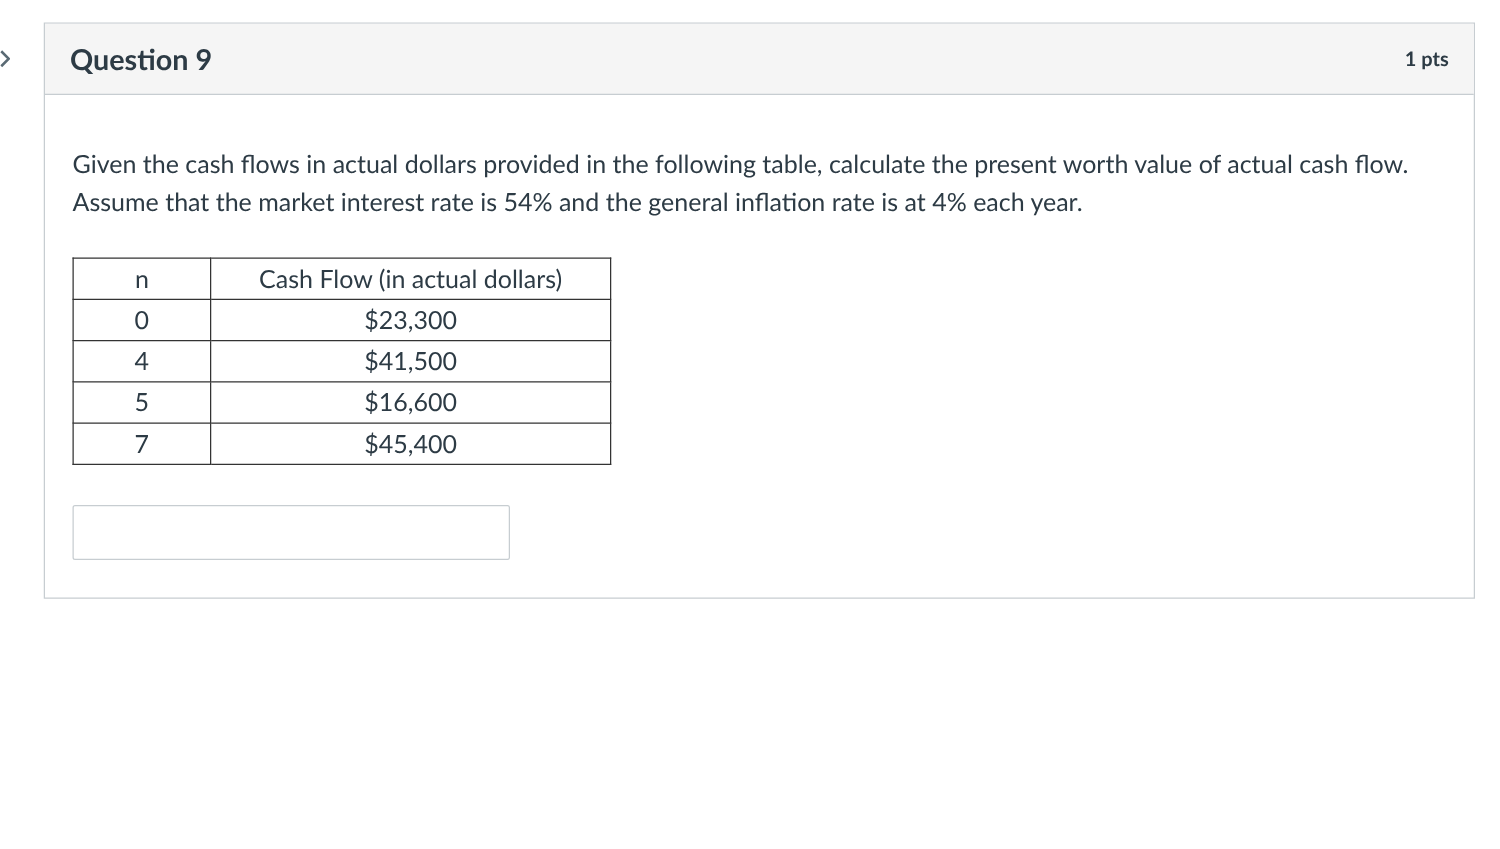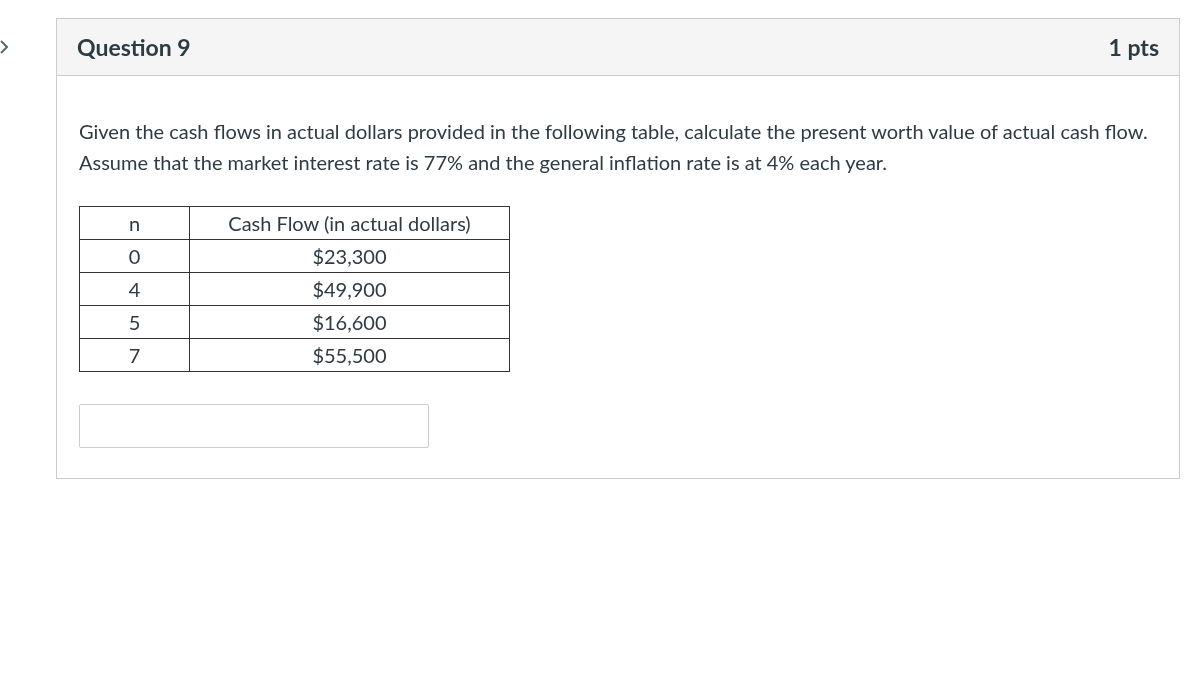--- a/index.html
+++ b/index.html
@@ -19,39 +19,39 @@
   .nav-arrow {
     position: absolute;
     left: 0px;
     top: 40px;
     width: 10px;
     height: 18px;
     color: #5a6a74;
   }
   .nav-arrow svg { display: block; }
   .question-card {
-    margin-left: 36px;
+    margin-left: 15px;
     border: 1px solid #c7cdd1;
     background: #fff;
   }
   .question-header {
     display: flex;
     justify-content: space-between;
     align-items: center;
     background: #f5f5f5;
     border-bottom: 1px solid #c7cdd1;
     padding: 14px 20px 14px 20px;
   }
   .question-title {
     font-size: 23px;
     font-weight: 700;
     color: #2d3b45;
   }
   .question-points {
-    font-size: 23px;
+    font-size: 16px;
     font-weight: 700;
     color: #2d3b45;
   }
   .question-body {
     padding: 40px 22px 30px 22px;
   }
   .prompt {
     font-size: 20px;
     line-height: 1.55;
     color: #2d3b45;
@@ -91,43 +91,43 @@
         <path d="M1 1 L7 7 L1 13" fill="none" stroke="#5a6a74" stroke-width="2"></path>
       </svg>
   </div>
 
   <div class="question-card">
     <div class="question-header">
       <div class="question-title">Question 9</div>
       <div class="question-points">1 pts</div>
     </div>
     <div class="question-body">
-      <p class="prompt">Given the cash flows in actual dollars provided in the following table, calculate the present worth value of actual cash flow. Assume that the market interest rate is 77% and the general inflation rate is at 4% each year.</p>
+      <p class="prompt">Given the cash flows in actual dollars provided in the following table, calculate the present worth value of actual cash flow. Assume that the market interest rate is 54% and the general inflation rate is at 4% each year.</p>
 
       <table class="data-table">
         <tbody>
             <tr>
           <th class="col-n">n</th>
           <th class="col-cf">Cash Flow (in actual dollars)</th>
         </tr>
         <tr>
           <td>0</td>
           <td>$23,300</td>
         </tr>
         <tr>
           <td>4</td>
-          <td>$49,900</td>
+          <td>$41,500</td>
         </tr>
         <tr>
           <td>5</td>
           <td>$16,600</td>
         </tr>
         <tr>
           <td>7</td>
-          <td>$55,500</td>
+          <td>$45,400</td>
         </tr>
       </tbody>
         </table>
 
       <input type="text" class="answer-input" value="" style="">
     </div>
   </div>
 </div>
 
 </body></html>

